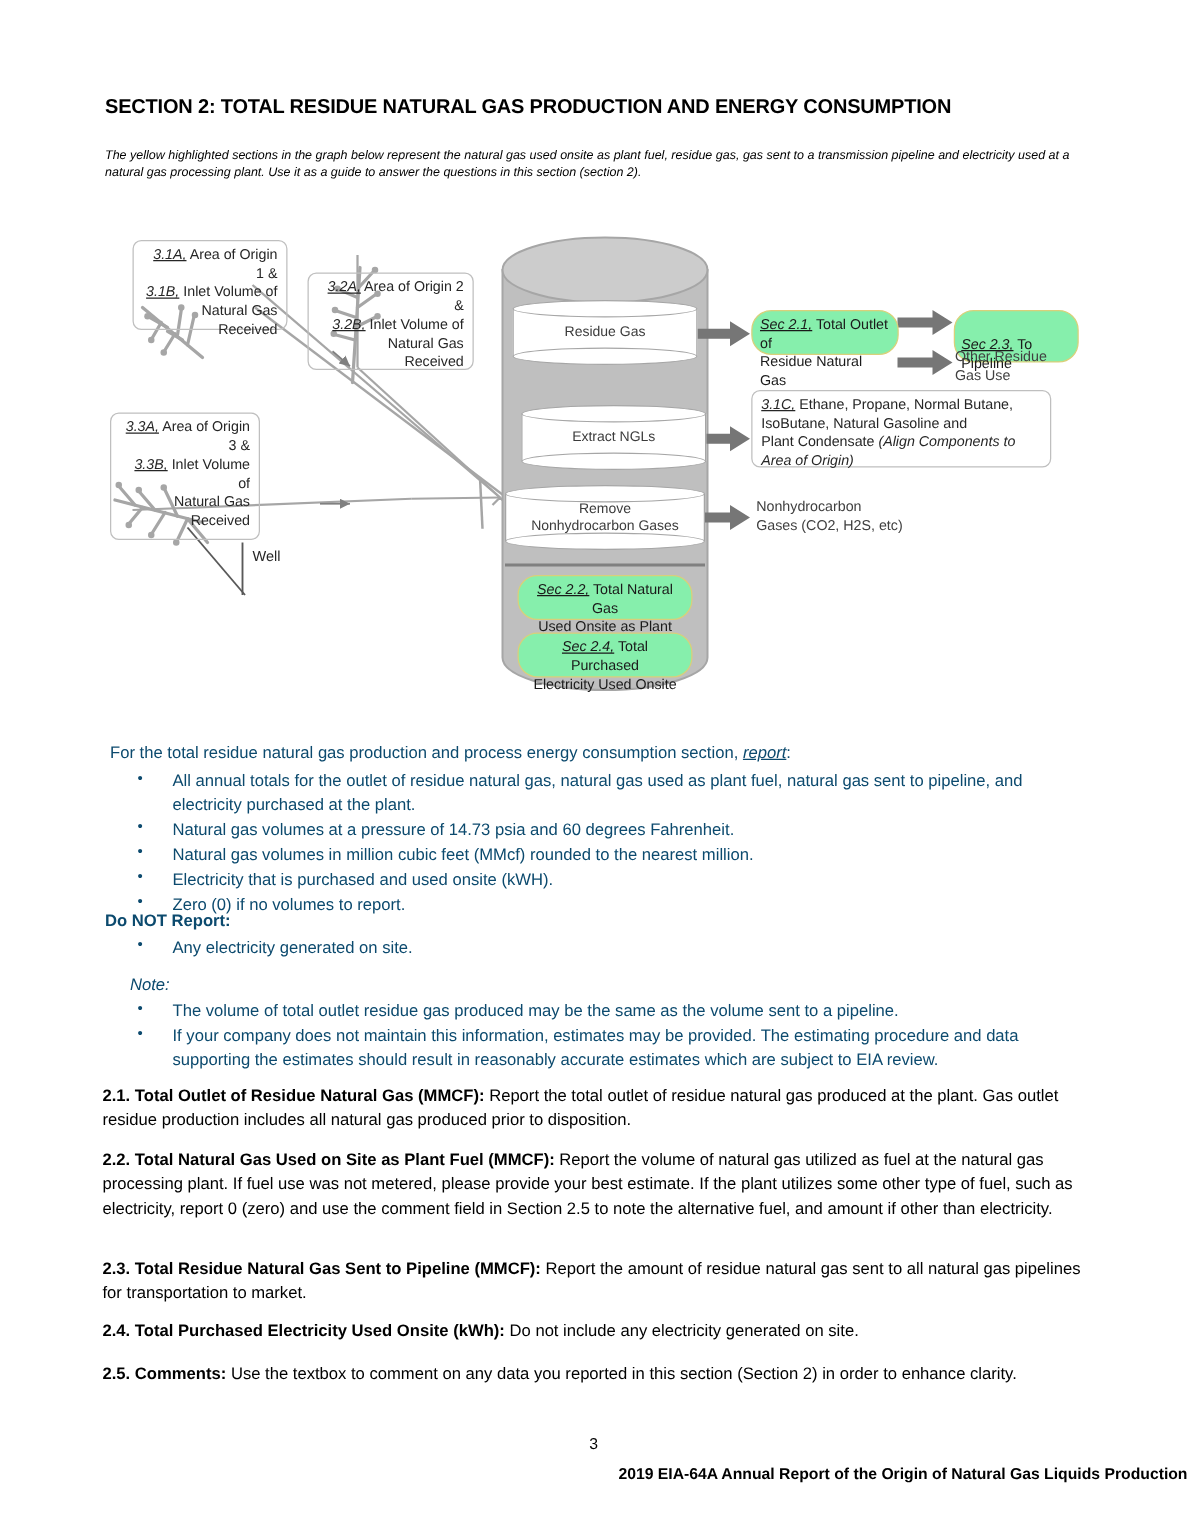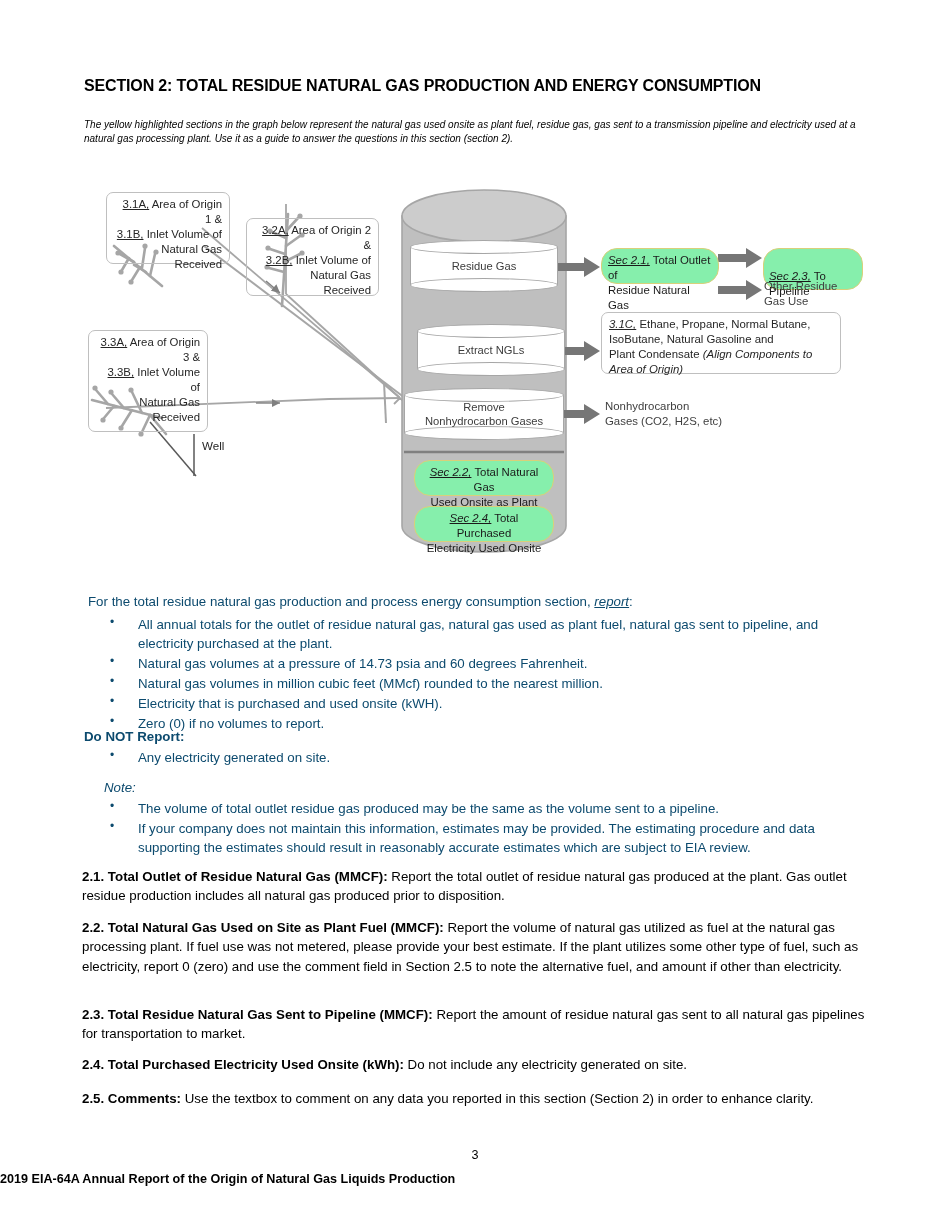--- a/index.html
+++ b/index.html
@@ -58,21 +58,21 @@
     box-sizing: border-box;
     border: 1px solid #bfbfbf;
     border-radius: 7px;
     background: transparent;
     font-size: 11.4px;
     line-height: 1.32;
     color: #262626;
     padding: 4px 7px;
   }
   .dbox .u { text-decoration: underline; font-style: italic; }
-  .dbox .ui { text-decoration: underline; }
+  .dbox .ui { text-decoration: underline; font-style: italic; }
   .dbox .it { font-style: italic; }
 
   .origin-box { text-align: right; }
 
   .ybox {
     position: absolute;
     box-sizing: border-box;
     background: #86efac;
     border: 1px solid #d9d07a;
     border-radius: 16px;
@@ -184,21 +184,21 @@
     position: absolute;
     left: 0; right: 0;
     top: 1148px;
     text-align: center;
     font-size: 12.6px;
   }
   .footer-title {
     position: absolute;
     left: 0; right: 0;
     top: 1172px;
-    text-align: left;
+    text-align: right;
     font-size: 12.6px;
     font-weight: bold;
   }
 </style>
 </head>
 <body>
 
 <div class="page">
 
   <div class="section-heading">SECTION 2: TOTAL RESIDUE NATURAL GAS PRODUCTION AND ENERGY CONSUMPTION</div>

